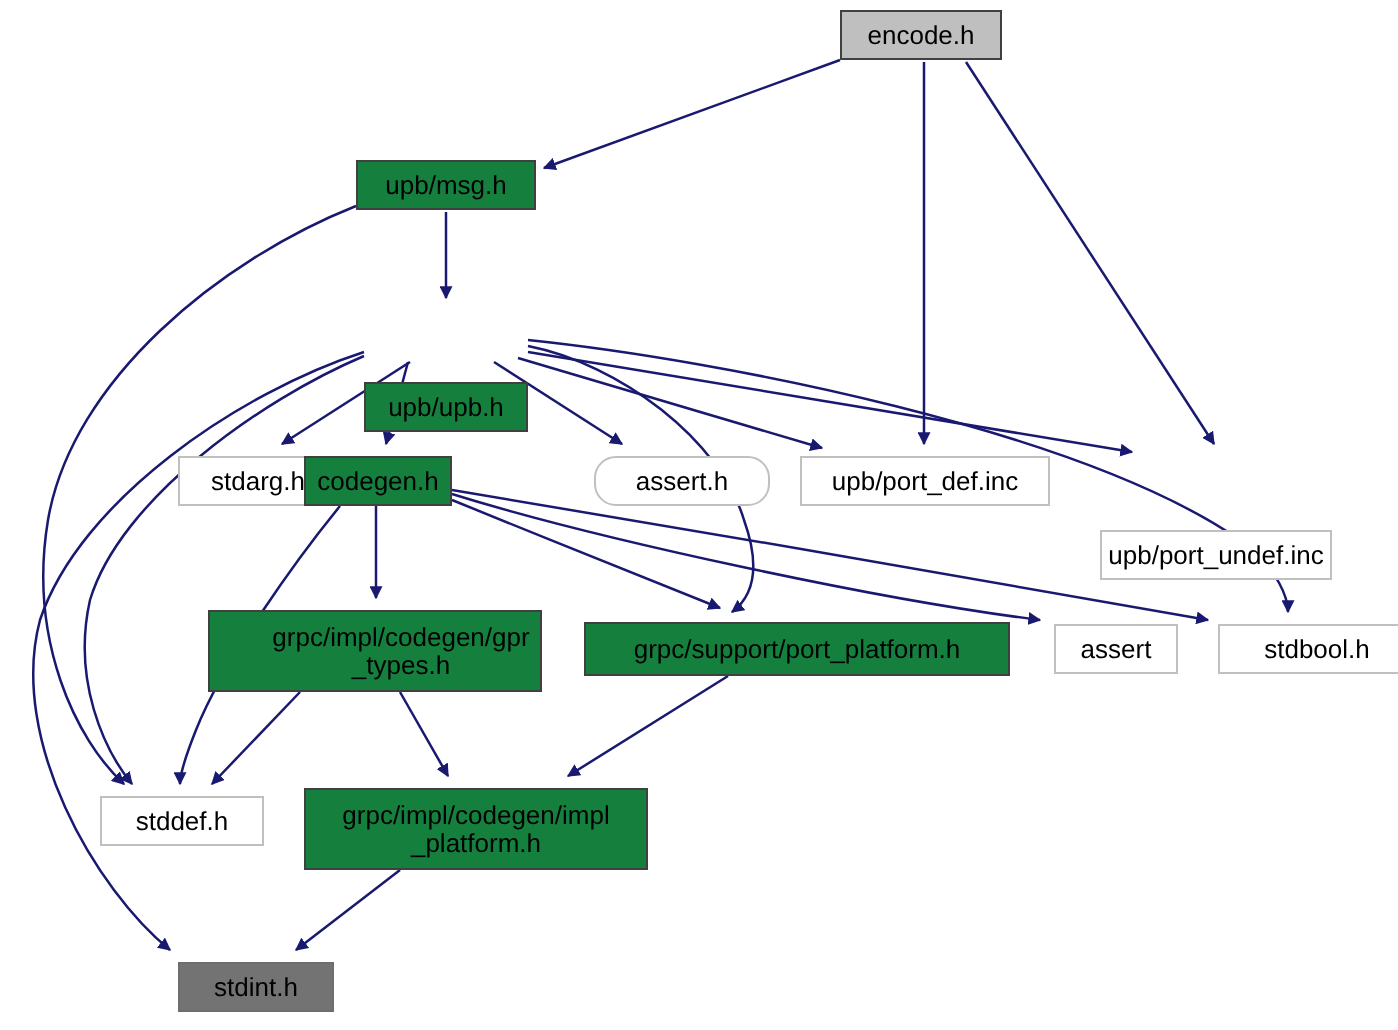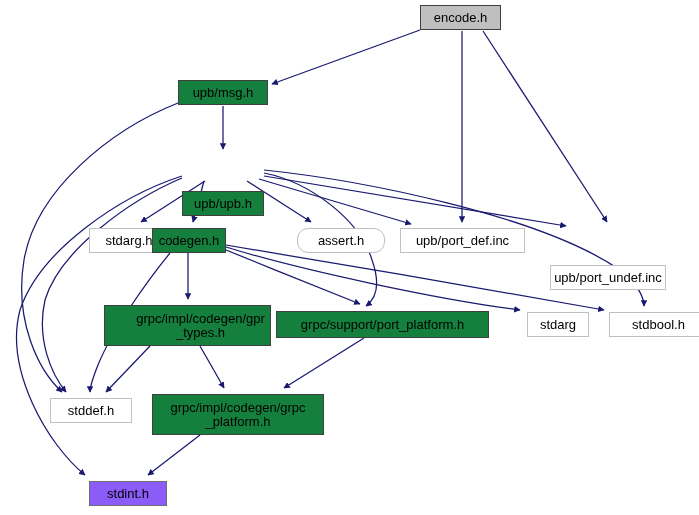--- a/index.html
+++ b/index.html
@@ -45,21 +45,21 @@
   .node.header {
     background: #bfbfbf;
     border: 1px solid #404040;
   }
   .node.internal {
     background: #15803d;
     border: 1.3px solid #404040;
     text-align: center;
   }
   .node.semi {
-    background: #8b5cf6;
+    background: #737373;
     border: 1.2px solid #6e6e6e;
   }
   .node-label {
     display: block;
     width: 100%;
     pointer-events: none;
   }
 </style>
 </head>
 <body>
@@ -101,21 +101,21 @@
       <div class="node header" style="left: 420px; top: 5px; width: 81px; height: 25px;"><span class="node-label">encode.h</span></div>
       <div class="node internal" style="left: 178px; top: 80px; width: 90px; height: 25px;"><span class="node-label">upb/msg.h</span></div>
       <div class="node internal" style="left: 182px; top: 155px; width: 82px; height: 25px; margin-top: 36px;"><span class="node-label">upb/upb.h</span></div>
       <div class="node leaf" style="left: 52px; top: 228px; width: 80px; height: 25px; margin-left: 37px;"><span class="node-label">stdarg.h</span></div>
       <div class="node internal" style="left: 152px; top: 228px; width: 74px; height: 25px;"><span class="node-label">codegen.h</span></div>
       <div class="node leaf" style="left: 297px; top: 228px; width: 88px; height: 25px; border-radius: 11px;"><span class="node-label">assert.h</span></div>
       <div class="node leaf" style="left: 400px; top: 228px; width: 125px; height: 25px;"><span class="node-label">upb/port_def.inc</span></div>
       <div class="node leaf" style="left: 550px; top: 228px; width: 116px; height: 25px; margin-top: 37px;"><span class="node-label">upb/port_undef.inc</span></div>
       <div class="node internal" style="left: 104px; top: 305px; width: 167px; height: 41px; padding-left: 26px;"><span class="node-label">grpc/impl/codegen/gpr
 _types.h</span></div>
-      <div class="node internal" style="left: 276px; top: 311px; width: 213px; height: 27px;"><span class="node-label">grpc/support/port_platform.h</span></div>
-      <div class="node leaf" style="left: 527px; top: 312px; width: 62px; height: 25px;"><span class="node-label">stdarg</span></div>
+      <div class="node internal" style="left: 292px; top: 311px; width: 213px; height: 27px;"><span class="node-label">grpc/support/port_platform.h</span></div>
+      <div class="node leaf" style="left: 527px; top: 312px; width: 62px; height: 25px;"><span class="node-label">assert</span></div>
       <div class="node leaf" style="left: 609px; top: 312px; width: 99px; height: 25px;"><span class="node-label">stdbool.h</span></div>
       <div class="node leaf" style="left: 50px; top: 398px; width: 82px; height: 25px;"><span class="node-label">stddef.h</span></div>
-      <div class="node internal" style="left: 152px; top: 394px; width: 172px; height: 41px;"><span class="node-label">grpc/impl/codegen/grpc
+      <div class="node internal" style="left: 152px; top: 394px; width: 172px; height: 41px;"><span class="node-label">grpc/impl/codegen/impl
 _platform.h</span></div>
       <div class="node semi" style="left: 89px; top: 481px; width: 78px; height: 25px;"><span class="node-label">stdint.h</span></div>
     </div>
 </div>
 
 </body></html>

